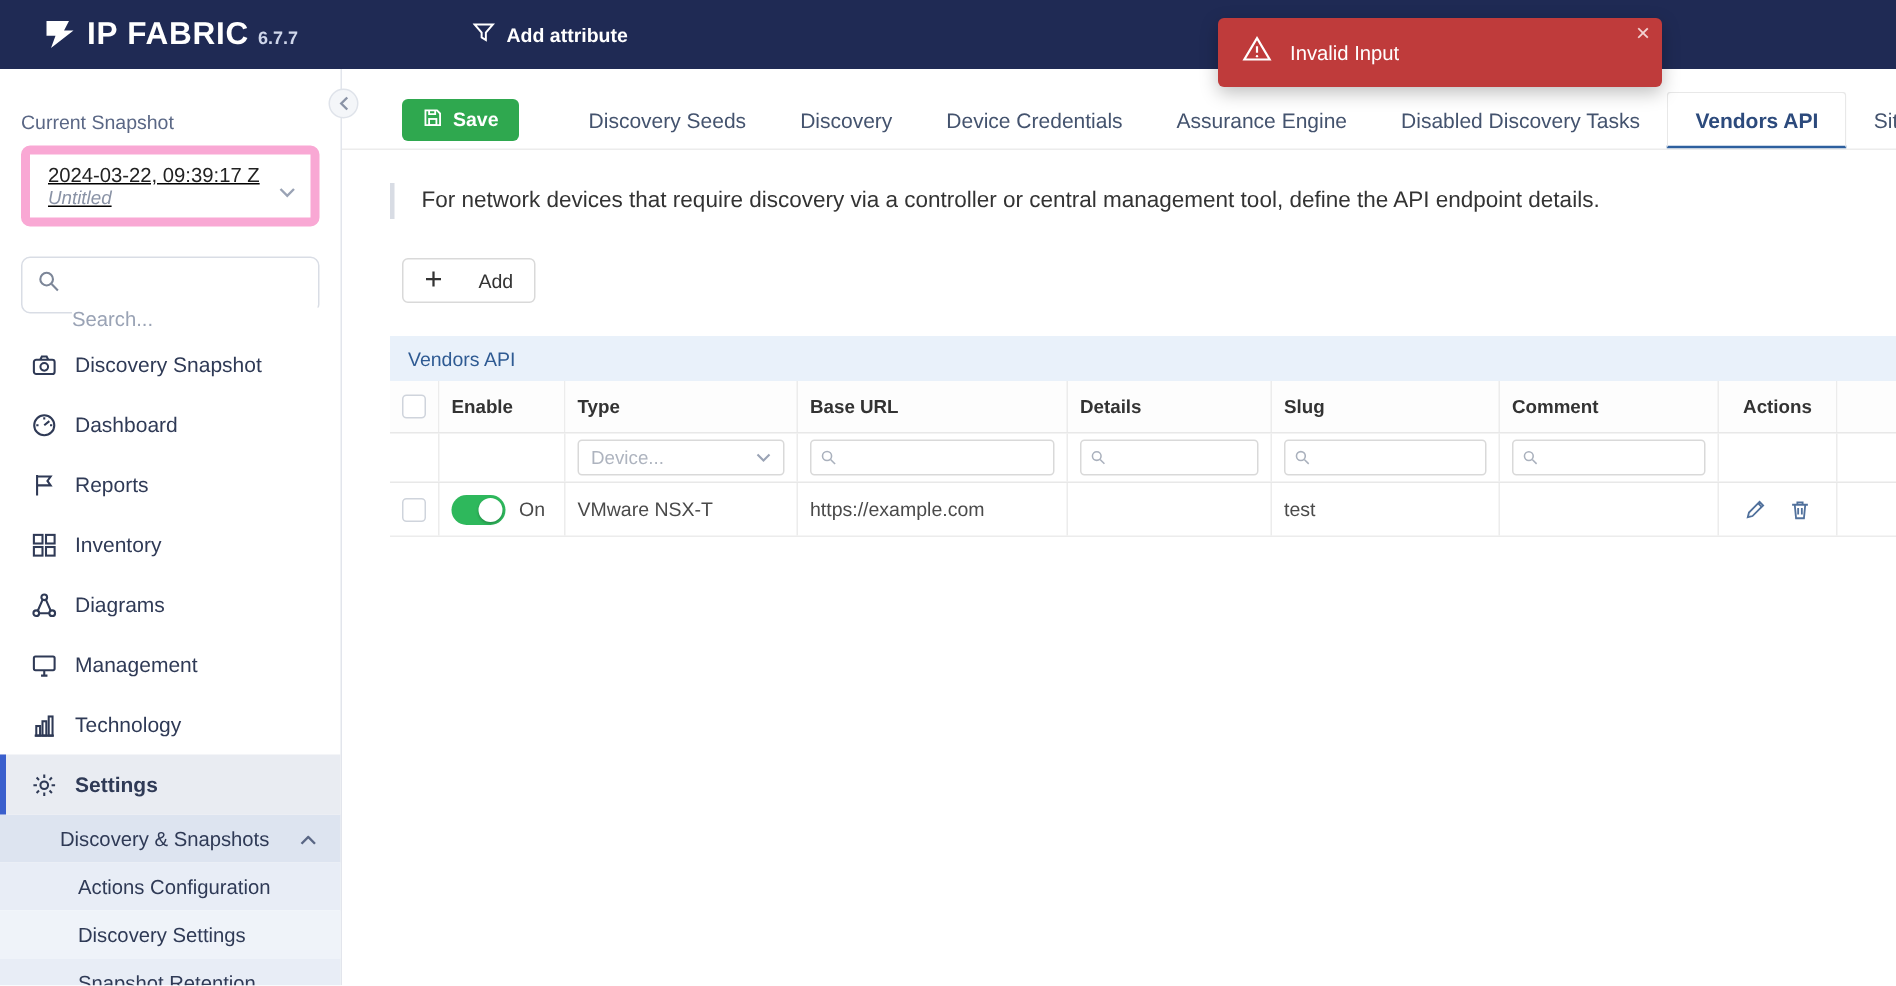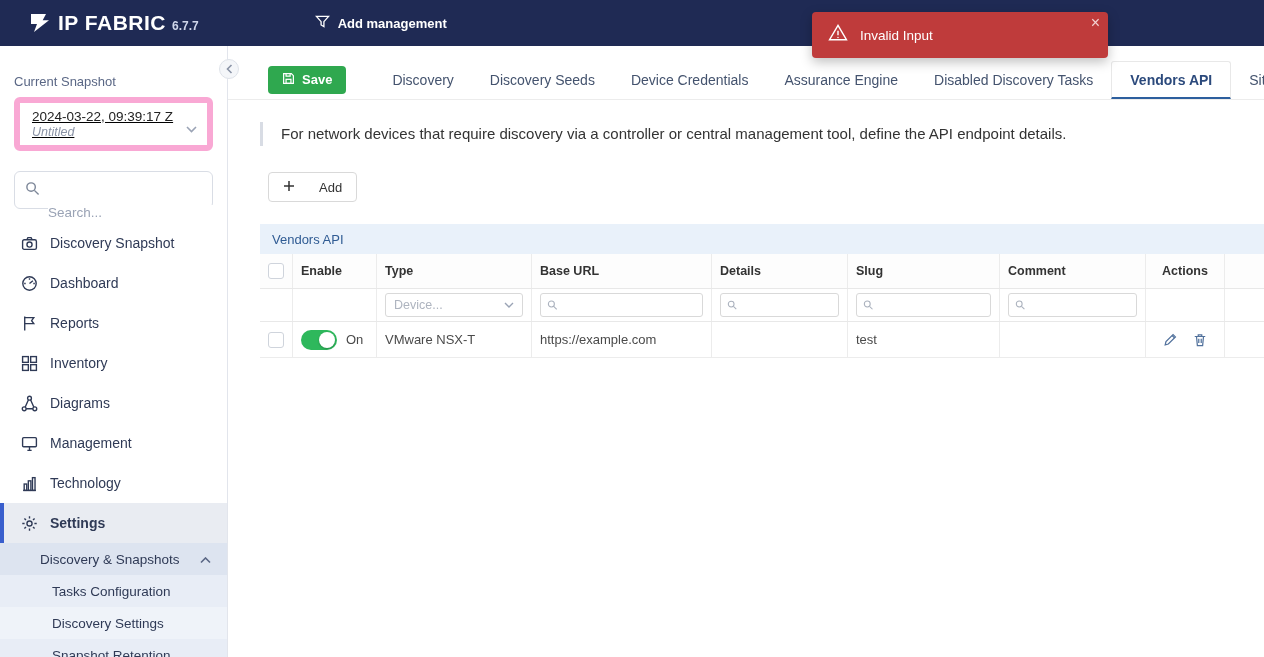--- a/index.html
+++ b/index.html
@@ -99,21 +99,21 @@
       </span>
       <span class="brand-name">IP FABRIC</span>
       <span class="brand-ver">6.7.7</span>
     </div>
     <div class="add-attr">
       <span>
         <svg width="15" height="15" viewBox="0 0 16 16" fill="none" stroke="#fff" stroke-width="1.4">
             <path d="M1.5 2.5h13l-5 5.7v5.3l-3-1.8V8.2z"></path>
           </svg>
       </span>
-      <span>Add management</span>
+      <span>Add attribute</span>
     </div>
   </header>
 
   <div class="toast">
     <span>
       <svg width="20" height="20" viewBox="0 0 18 18" fill="none" stroke="#fff" stroke-width="1.3">
           <path d="M9 2.2 16.6 15H1.4z"></path>
           <line x1="9" y1="7" x2="9" y2="11"></line>
           <circle cx="9" cy="13" r="0.7" fill="#fff" stroke="none"></circle>
         </svg>
@@ -224,21 +224,21 @@
         <span>Settings</span>
       </div>
       <div class="sub-parent">
         <span>Discovery &amp; Snapshots</span>
         <span>
           <svg width="11" height="7" viewBox="0 0 11 7" fill="none" stroke="#5a6785" stroke-width="1.6">
               <polyline points="1,5.5 5.5,1 10,5.5"></polyline>
             </svg>
         </span>
       </div>
-      <div class="sub-child">Tasks Configuration</div>
+      <div class="sub-child">Actions Configuration</div>
       <div class="sub-child alt">Discovery Settings</div>
       <div class="sub-child">Snapshot Retention</div>
     </nav>
   </aside>
 
   <div class="collapse-btn">
     <svg width="7" height="10" viewBox="0 0 7 10" fill="none" stroke="#8a93a6" stroke-width="1.6">
         <polyline points="5.5,1 1.5,5 5.5,9"></polyline>
       </svg>
   </div>
@@ -250,22 +250,22 @@
         <span>
           <svg width="13" height="13" viewBox="0 0 16 16" fill="none" stroke="#fff" stroke-width="1.5">
               <path d="M2 2h9.5L14 4.5V14H2z"></path>
               <rect x="5" y="9" width="6" height="5"></rect>
               <path d="M5 2v3h5V2"></path>
             </svg>
         </span>
         <span>Save</span>
       </button>
       <div class="tabs">
+        <div class="tab">Discovery Seeds</div>
         <div class="tab">Discovery</div>
-        <div class="tab">Discovery Seeds</div>
         <div class="tab">Device Credentials</div>
         <div class="tab">Assurance Engine</div>
         <div class="tab">Disabled Discovery Tasks</div>
         <div class="tab active">Vendors API</div>
         <div class="tab">Site Separation</div>
       </div>
     </div>
 
     <div class="desc">For network devices that require discovery via a controller or central management tool, define the API endpoint details.</div>
 

